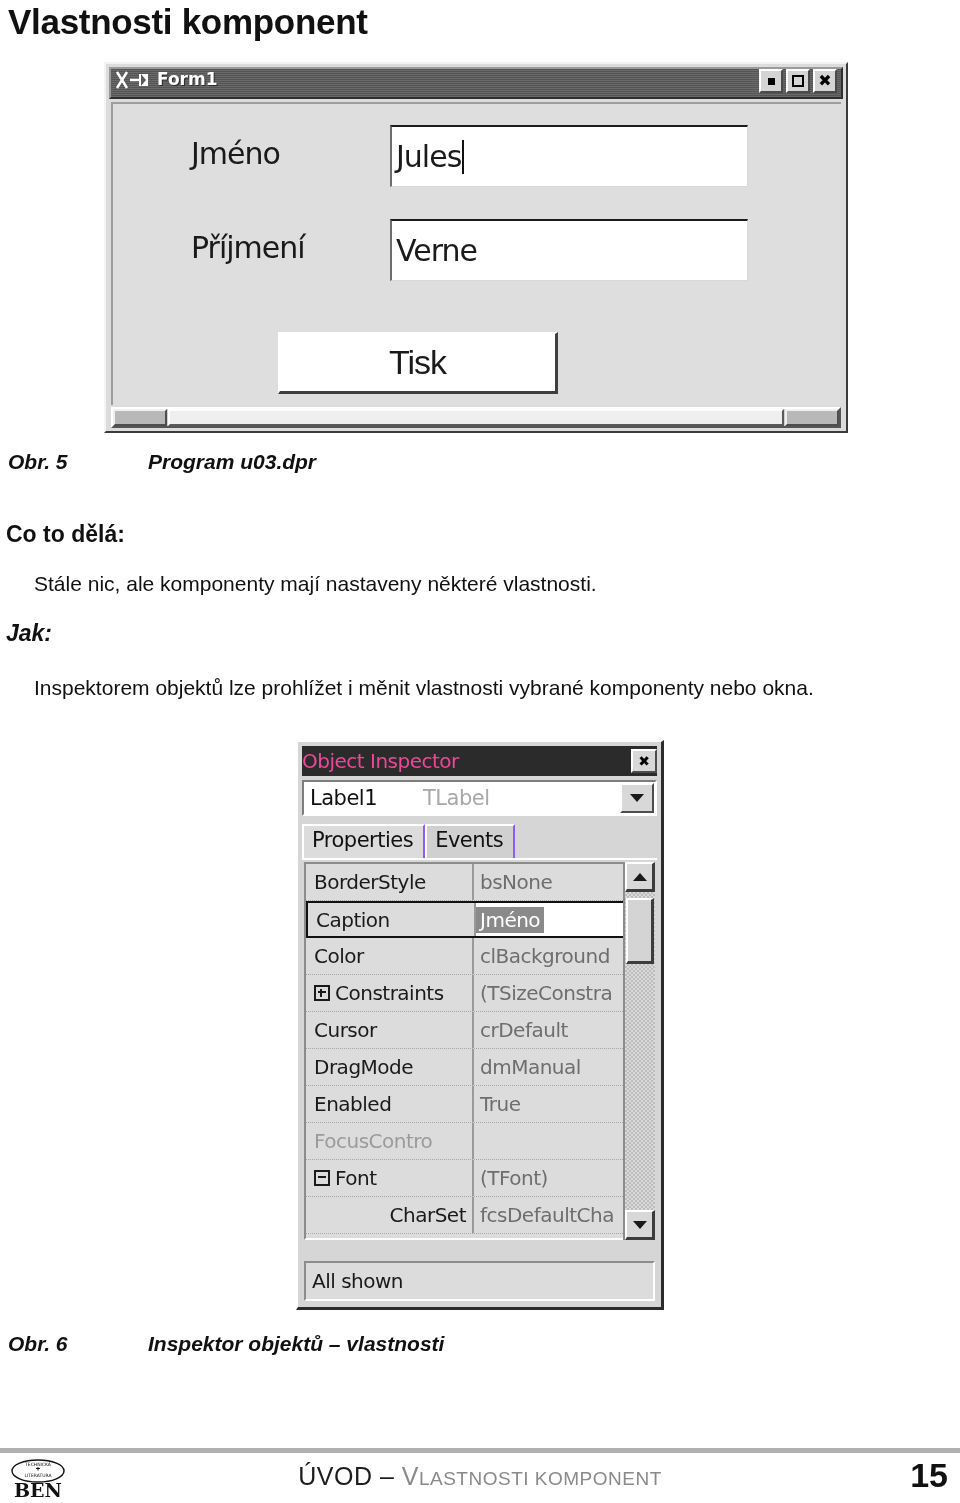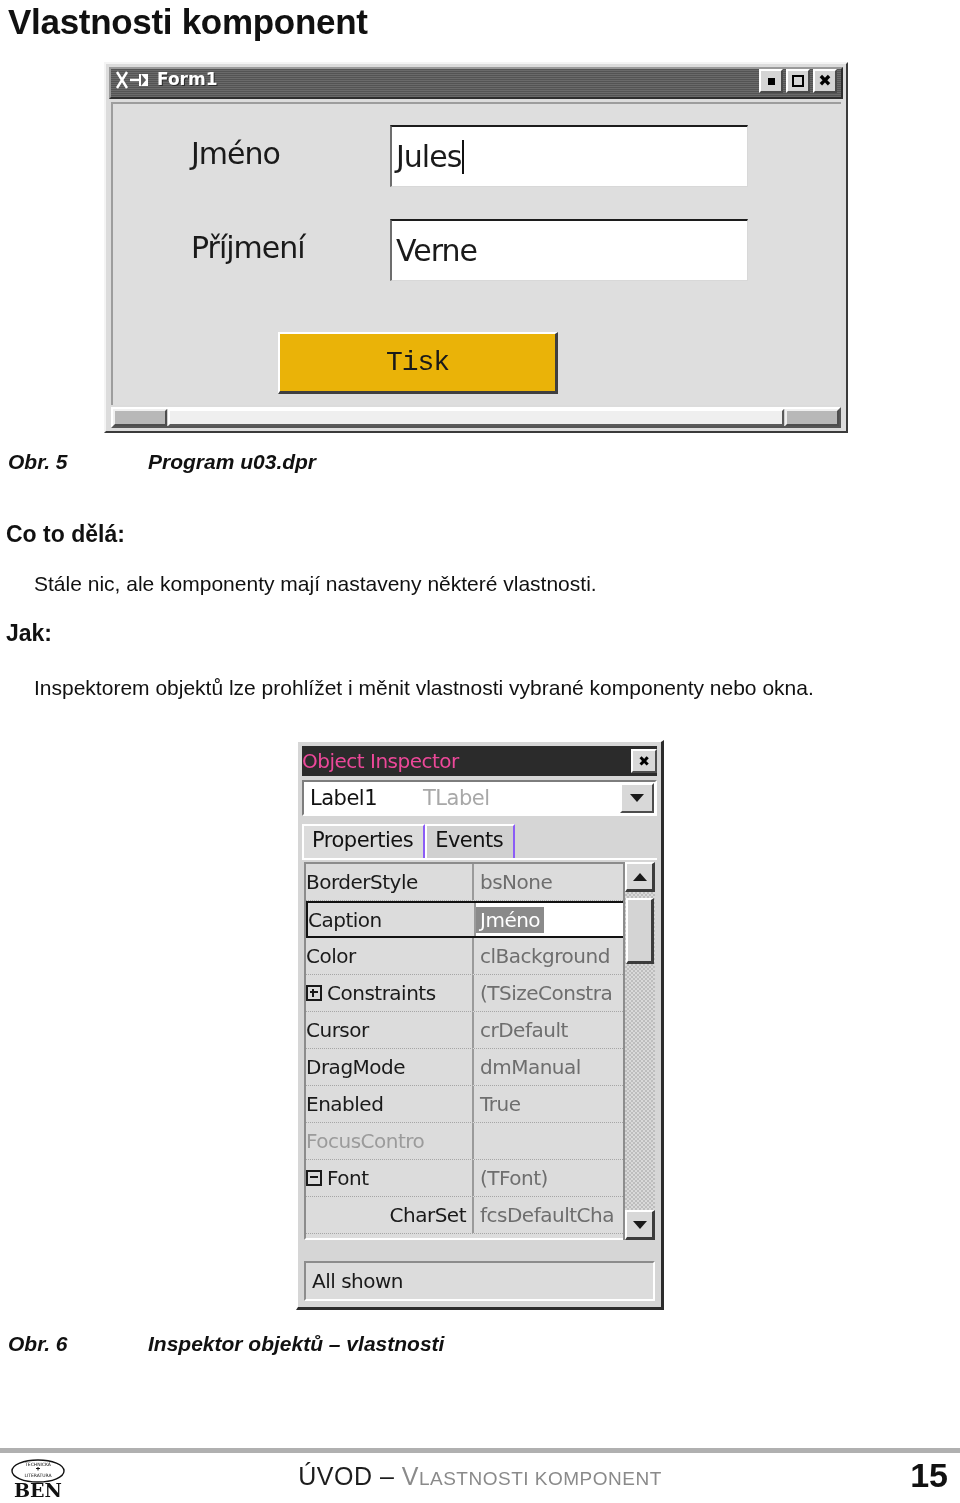--- a/index.html
+++ b/index.html
@@ -176,28 +176,28 @@
   }
   .caret {
     display: inline-block;
     width: 2px;
     height: 34px;
     background: #111;
     margin-left: 1px;
   }
   .form-button {
     position: absolute;
-    background: #eab308;
+    background: #ffffff;
     border-top: 2px solid #ffffff;
     border-left: 2px solid #ffffff;
     border-right: 3px solid #3f3f3f;
     border-bottom: 3px solid #3f3f3f;
     box-sizing: border-box;
-    font-family: Liberation Mono, monospace;
-    font-size: 28px;
+    font-family: Liberation Sans, sans-serif;
+    font-size: 34px;
     color: #1a1a1a;
     letter-spacing: -1px;
     display: flex;
     align-items: center;
     justify-content: center;
   }
 
   
   .fig-caption {
     position: absolute;
@@ -363,21 +363,21 @@
     flex: none;
     box-sizing: border-box;
     border-right: 2px solid #9a9a9a;
     height: 100%;
     display: flex;
     align-items: center;
     font-family: "DejaVu Sans", sans-serif;
     font-size: 20px;
     color: #1a1a1a;
     letter-spacing: -0.5px;
-    padding-left: 0;
+    padding-left: 8px;
   }
   .oi-cell-name.greyed { color: #9b9b9b; }
   .oi-cell-name.right { justify-content: flex-end; padding-right: 6px; }
   .expander {
     width: 16px; height: 16px;
     border: 2px solid #1a1a1a;
     box-sizing: border-box;
     margin-right: 5px;
     position: relative;
     flex: none;
@@ -578,21 +578,21 @@
   </div>
 </div>
 
 <div class="fig-caption" style="left:8px; top:450px;">
   <span class="num">Obr. 5</span><span>Program u03.dpr</span>
 </div>
 
 <div class="sec-head" style="left:6px; top:521px;">Co to dělá:</div>
 <div class="sec-body" style="left:34px; top:572px;">Stále nic, ale komponenty mají nastaveny některé vlastnosti.</div>
 
-<div class="sec-head" style="left:6px; top:620px;">Jak:</div>
+<div class="sec-head" style="left:6px; top:620px;font-style:italic;">Jak:</div>
 <div class="sec-body" style="left:34px; top:676px;">Inspektorem objektů lze prohlížet i měnit vlastnosti vybrané komponenty nebo okna.</div>
 
 <div class="oi-window">
 
   <div class="oi-titlebar">
     <span class="oi-title-text">Object Inspector</span>
     <span class="oi-close">✖</span>
   </div>
 
   <div class="oi-combo">

